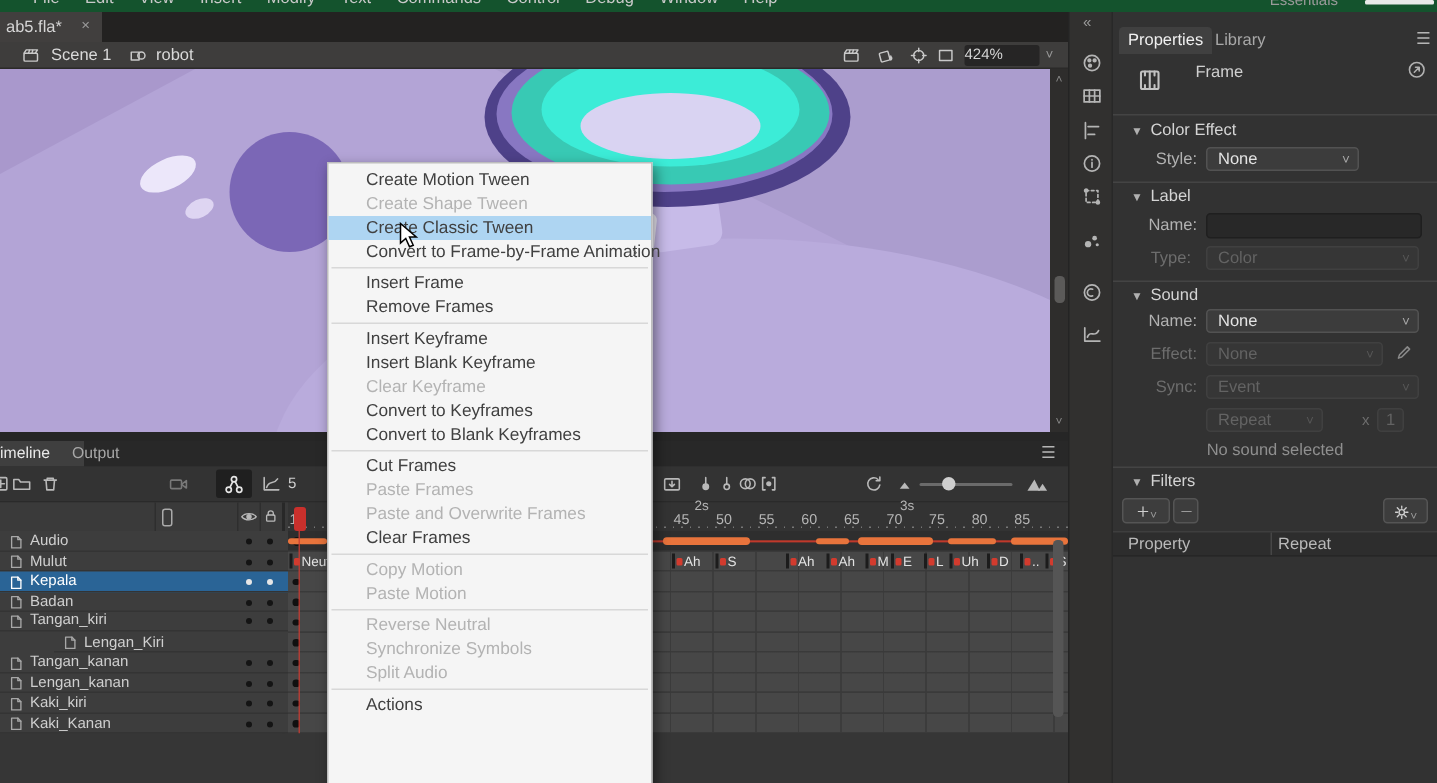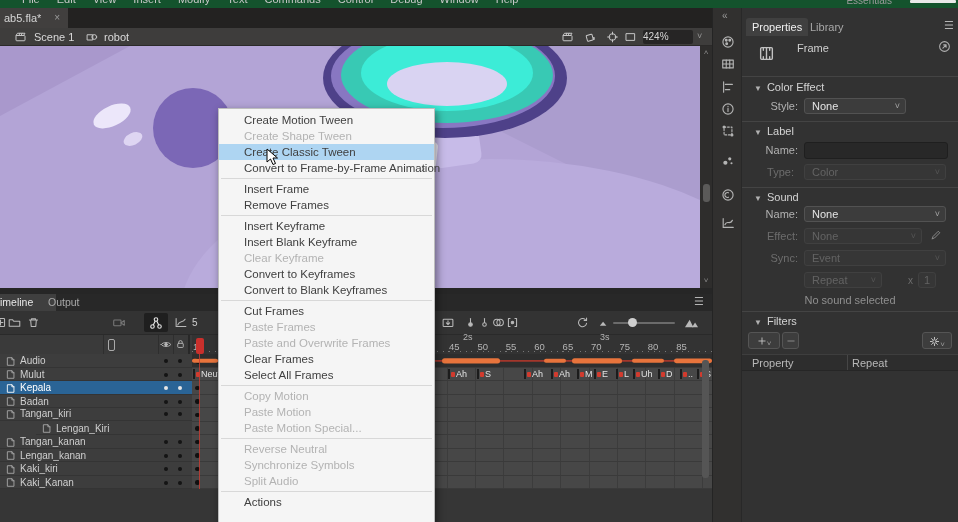--- a/index.html
+++ b/index.html
@@ -533,25 +533,23 @@
       <div class="mi">Insert Keyframe</div>
       <div class="mi">Insert Blank Keyframe</div>
       <div class="mi dis">Clear Keyframe</div>
       <div class="mi">Convert to Keyframes</div>
       <div class="mi">Convert to Blank Keyframes</div>
       <div class="msep"></div>
       <div class="mi">Cut Frames</div>
       <div class="mi dis">Paste Frames</div>
       <div class="mi dis">Paste and Overwrite Frames</div>
       <div class="mi">Clear Frames</div>
-      <div class="mi">Select All Frames</div>
       <div class="msep"></div>
       <div class="mi dis">Copy Motion</div>
       <div class="mi dis">Paste Motion</div>
-      <div class="mi dis">Paste Motion Special...</div>
       <div class="msep"></div>
       <div class="mi dis">Reverse Neutral</div>
       <div class="mi dis">Synchronize Symbols</div>
       <div class="mi dis">Split Audio</div>
       <div class="msep"></div>
       <div class="mi">Actions</div>
     </div>
 
   <svg id="cursor" viewBox="0 0 14 18">
     <polygon points="1,1 1,14 4.5,11 7,16.5 9.5,15.5 7,10 11.5,10" fill="#fff" stroke="#000" stroke-width="1"></polygon>

